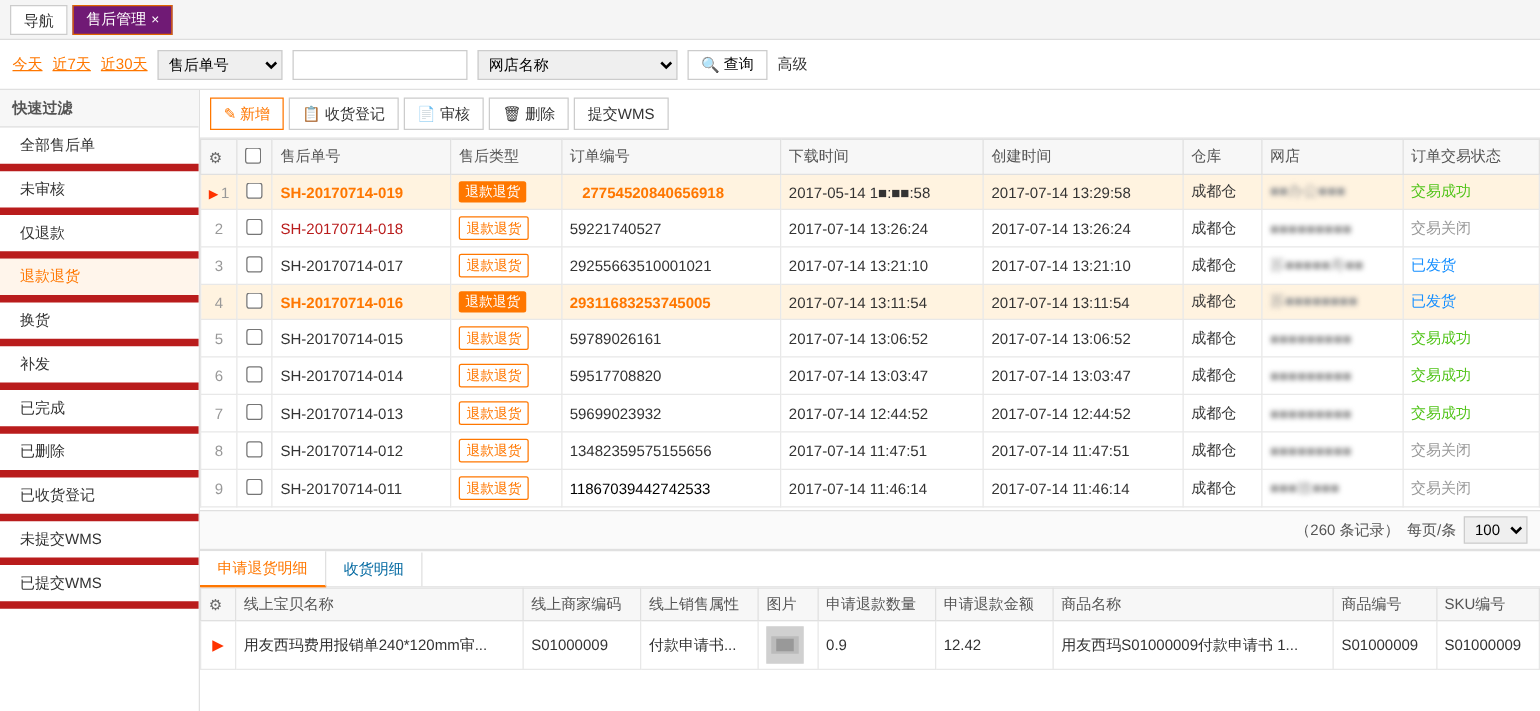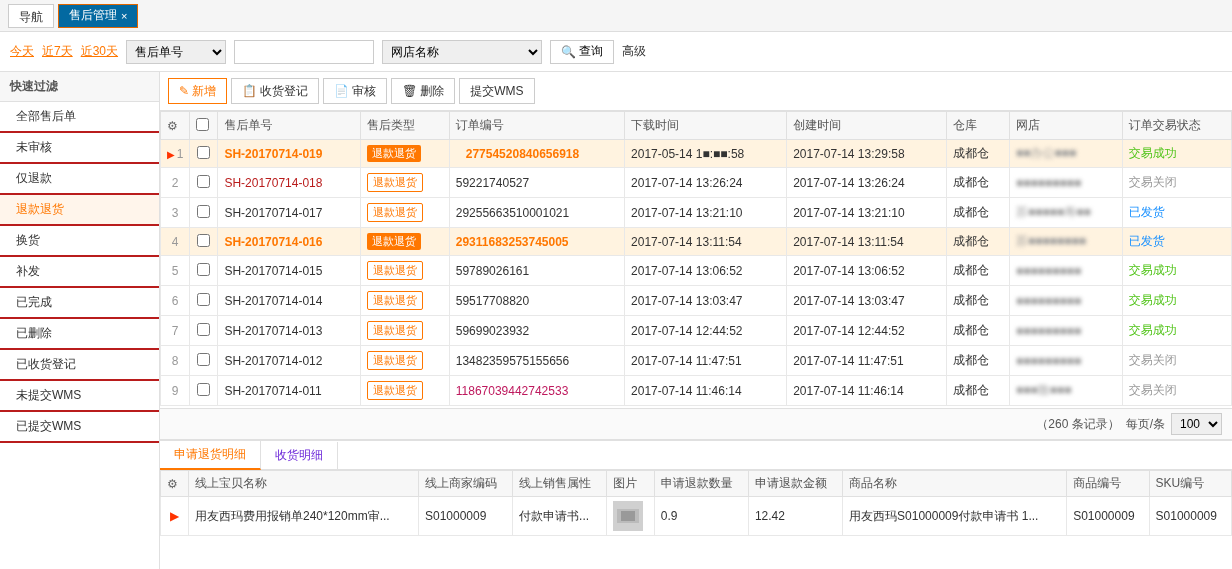--- a/index.html
+++ b/index.html
@@ -18,21 +18,21 @@
     .nav-btn {
       background: #fff;
       border: 1px solid #ccc;
       padding: 2px 10px;
       cursor: pointer;
       color: #333;
       height: 24px;
       line-height: 20px;
     }
     .tab-active {
-      background: #0369a1;
+      background: #701a75;
       color: #fff;
       border: 1px solid #e06600;
       display: flex;
       align-items: center;
       gap: 4px;
       padding: 2px 10px;
       height: 24px;
       cursor: pointer;
     }
     .tab-close {
@@ -112,21 +112,21 @@
       background: #f7f7f7;
       border-bottom: 1px solid #e0e0e0;
       padding: 6px 10px;
       font-weight: bold;
       color: #555;
     }
     .sidebar-item {
       padding: 6px 16px;
       cursor: pointer;
       color: #333;
-      border-bottom: 2px solid #b91c1c;
+      border-bottom: 6px solid #b91c1c;
     }
     .sidebar-item.active {
       color: #ff7700;
       background: #fff5eb;
     }
 
     
     .content {
       flex: 1;
       display: flex;
@@ -235,21 +235,21 @@
     }
     .bottom-tabs {
       display: flex;
       border-bottom: 1px solid #e0e0e0;
       align-items: flex-end;
     }
     .bottom-tab {
       padding: 5px 14px;
       cursor: pointer;
       border-right: 1px solid #e0e0e0;
-      color: #6d28d9;
+      color: #0369a1;
     }
     .bottom-tab.active {
       background: #fff;
       color: #ff7700;
       border-bottom: 2px solid #ff7700;
       margin-bottom: -1px;
     }
     .bottom-table-wrap {
       flex: 1;
       overflow: auto;
@@ -485,21 +485,21 @@
     <td><span style="filter:blur(2px);color:#999;">■■■■■■■■■</span></td>
     <td style="color:#999;">交易关闭</td>
   </tr>
             <tr>
     <td class="row-num"><span style="color: rgb(153, 153, 153); margin-left: 0px;">9</span></td>
     <td style="text-align:center;">
       <input type="checkbox" style="">
     </td>
     <td style="color:#333;font-weight:normal;">SH-20170714-011</td>
     <td><span class="tag-outline">退款退货</span></td>
-    <td style="color:#be185d;font-weight:normal;">11867039442742533</td>
+    <td style="color:#000000;font-weight:normal;">11867039442742533</td>
     <td>2017-07-14 11:46:14</td>
     <td>2017-07-14 11:46:14</td>
     <td>成都仓</td>
     <td><span style="filter:blur(2px);color:#999;">■■■致■■■</span></td>
     <td style="color:#999;">交易关闭</td>
   </tr>
           </tbody>
       </table>
     </div>
 

